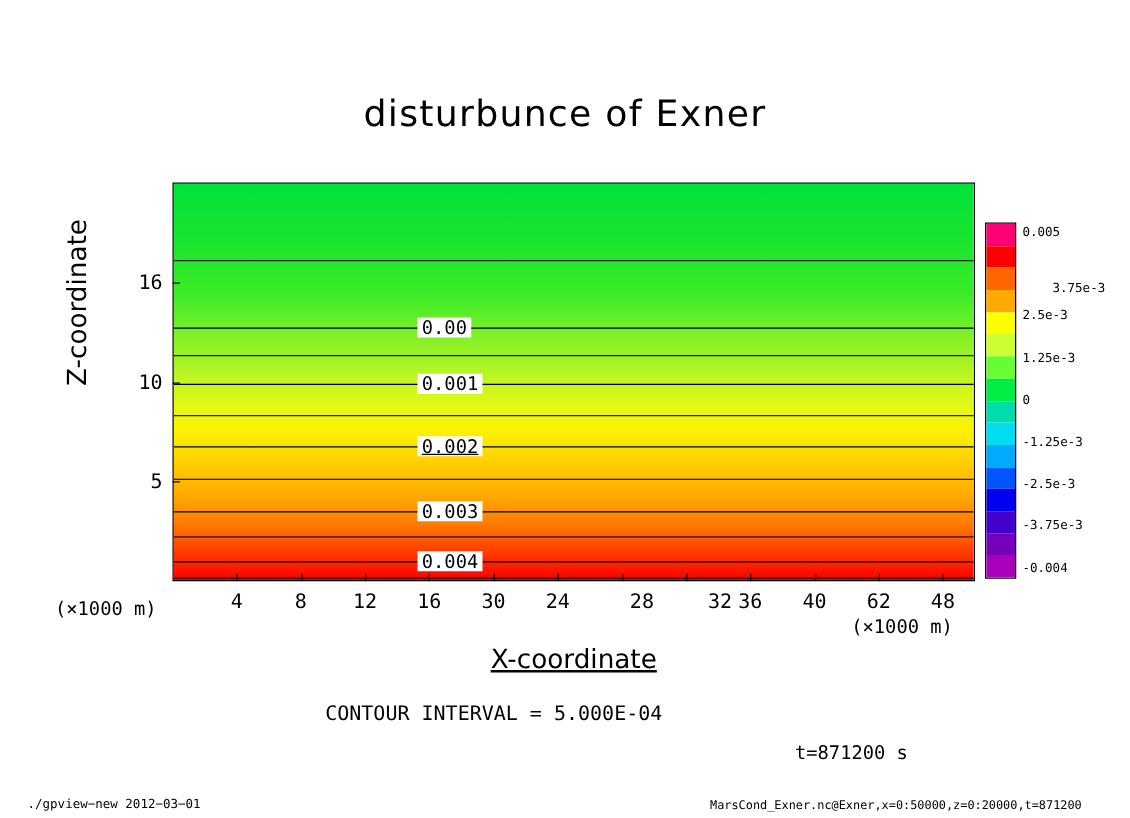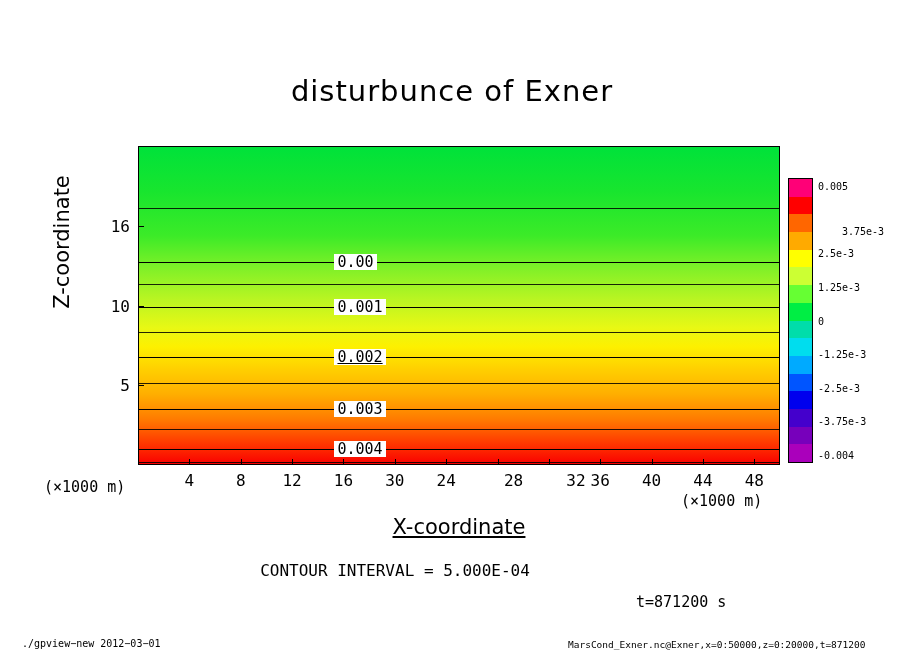--- a/index.html
+++ b/index.html
@@ -209,21 +209,21 @@
 <div class="abs xtick-label" style="left: 446.16px; top: 471px;">24</div>
 <div class="abs xtick-mark" style="left: 497.52px; top: 459px;"></div>
 <div class="abs xtick-label" style="left: 497.52px; top: 471px; margin-left: 16px;">28</div>
 <div class="abs xtick-mark" style="left: 548.88px; top: 459px;"></div>
 <div class="abs xtick-label" style="left: 576px; top: 471px;">32</div>
 <div class="abs xtick-mark" style="left: 600.24px; top: 459px;"></div>
 <div class="abs xtick-label" style="left: 600.24px; top: 471px;">36</div>
 <div class="abs xtick-mark" style="left: 651.6px; top: 459px;"></div>
 <div class="abs xtick-label" style="left: 651.6px; top: 471px;">40</div>
 <div class="abs xtick-mark" style="left: 702.96px; top: 459px;"></div>
-<div class="abs xtick-label" style="left: 702.96px; top: 471px;">44</div>
+<div class="abs xtick-label" style="left: 702.96px; top: 471px;">62</div>
 <div class="abs xtick-mark" style="left: 754.32px; top: 459px;"></div>
 <div class="abs xtick-label" style="left: 754.32px; top: 471px;">48</div>
 <div class="abs ytick-mark" style="left: 138px; top: 385.25px;"></div>
 <div class="abs ytick-label" style="left: 94px; width: 36px; top: 385.25px;">5</div>
 <div class="abs ytick-mark" style="left: 138px; top: 305.5px;"></div>
 <div class="abs ytick-label" style="left: 94px; width: 36px; top: 305.5px;">10</div>
 <div class="abs ytick-mark" style="left: 138px; top: 225.75px;"></div>
 <div class="abs ytick-label" style="left: 94px; width: 36px; top: 225.75px;">16</div>
 <div class="abs cb-label" style="top: 186px;">0.005</div>
 <div class="abs cb-label" style="top: 231px; margin-left: 24px;">3.75e-3</div>

